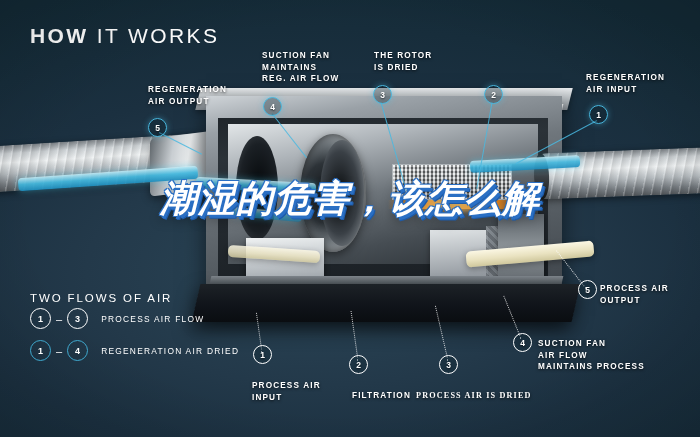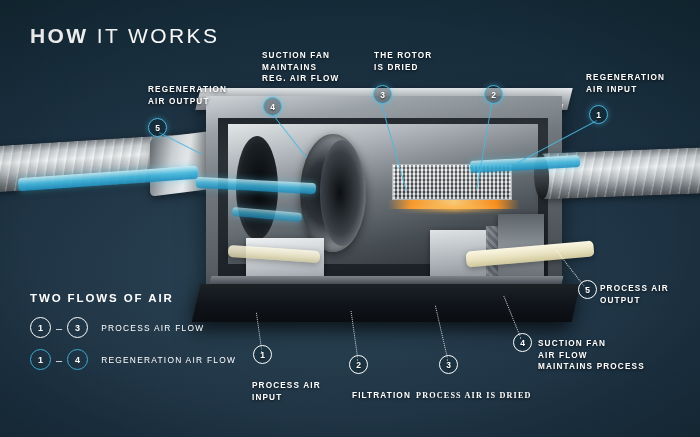--- a/index.html
+++ b/index.html
@@ -108,21 +108,21 @@
   .num{position:absolute;width:17px;height:17px;border-radius:50%;
     border:1.3px solid #ffffff;color:#ffffff;font-size:8.5px;font-weight:700;
     display:flex;align-items:center;justify-content:center;
     background:rgba(14,36,48,.35);text-shadow:0 1px 2px rgba(0,0,0,.6);}
   .num.cy{border-color:#49b9e0;color:#ffffff;box-shadow:0 0 6px rgba(73,185,224,.45);}
   .lead{position:absolute;transform-origin:0 50%;height:0;border-top:1.1px dotted rgba(255,255,255,.8);}
   .lead.cy{border-top:1.3px solid rgba(73,185,224,.85);}
 
   
   .legend{position:absolute;left:30px;top:292px;}
-  .legend h2{margin:0 0 13px 0;font-size:11.5px;font-weight:700;color:#fff;letter-spacing:1.9px;}
+  .legend h2{margin:0 0 4px 0;font-size:11.5px;font-weight:400;color:#fff;letter-spacing:1.9px;}
   .lrow{display:flex;align-items:center;margin-bottom:11px;}
   .lcirc{width:19px;height:19px;border-radius:50%;border:1.4px solid #fff;color:#fff;
     font-size:9px;font-weight:700;display:flex;align-items:center;justify-content:center;}
   .lcirc.cy{border-color:#3fa9cf;}
   .ldash{color:#fff;margin:0 5px;font-size:11px;}
   .ltext{margin-left:13px;font-size:8.4px;font-weight:400;letter-spacing:1.25px;color:#fff;}
 
   
   .cn{position:absolute;left:0;top:176px;width:700px;text-align:center;
     font-family:"DejaVu Sans","Liberation Sans",sans-serif;
@@ -255,20 +255,21 @@
       <div class="lcirc">1</div>
       <div class="ldash">–</div>
       <div class="lcirc">3</div>
       <div class="ltext">PROCESS AIR FLOW</div>
     </div>
 
     <div class="lrow">
       <div class="lcirc cy">1</div>
       <div class="ldash">–</div>
       <div class="lcirc cy">4</div>
-      <div class="ltext">REGENERATION AIR FLOW</div>
+      <div class="ltext">REGENERATION AIR DRIED</div>
     </div>
   </div>
 
   <div class="cn">
+    <span>潮湿的危害，该怎么解</span>
   </div>
 
 </div>
 
 </body></html>

